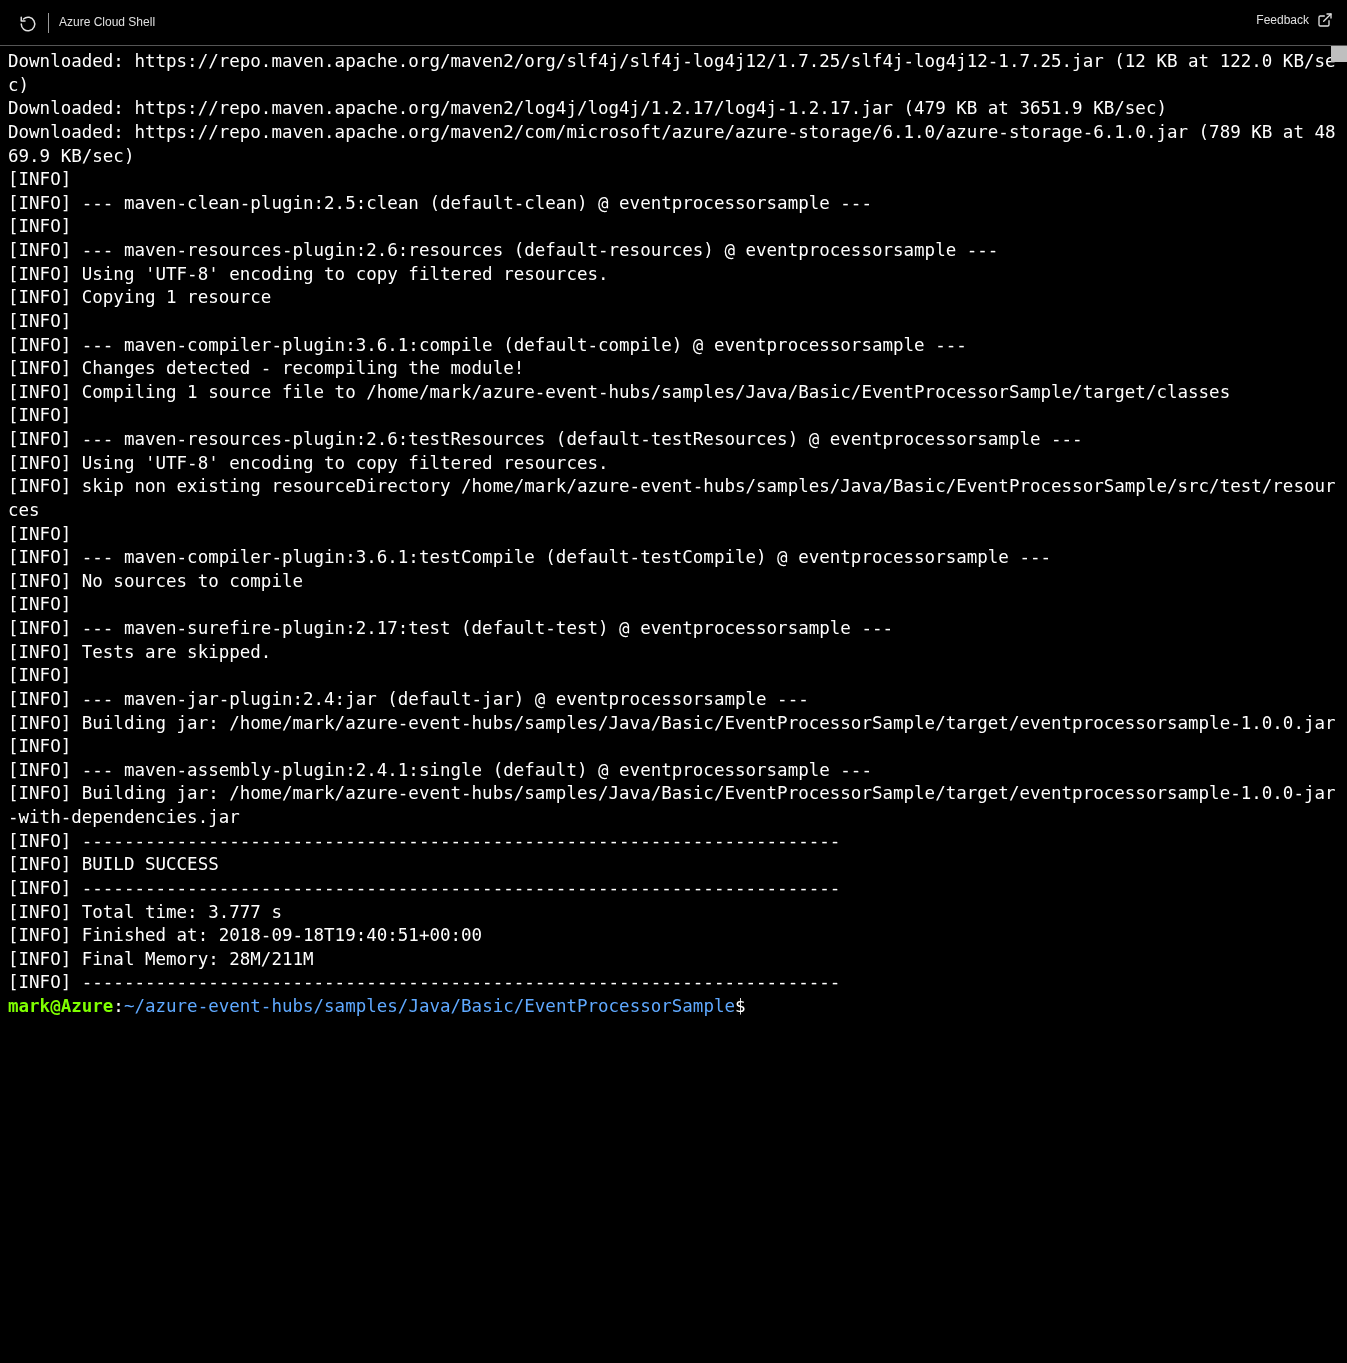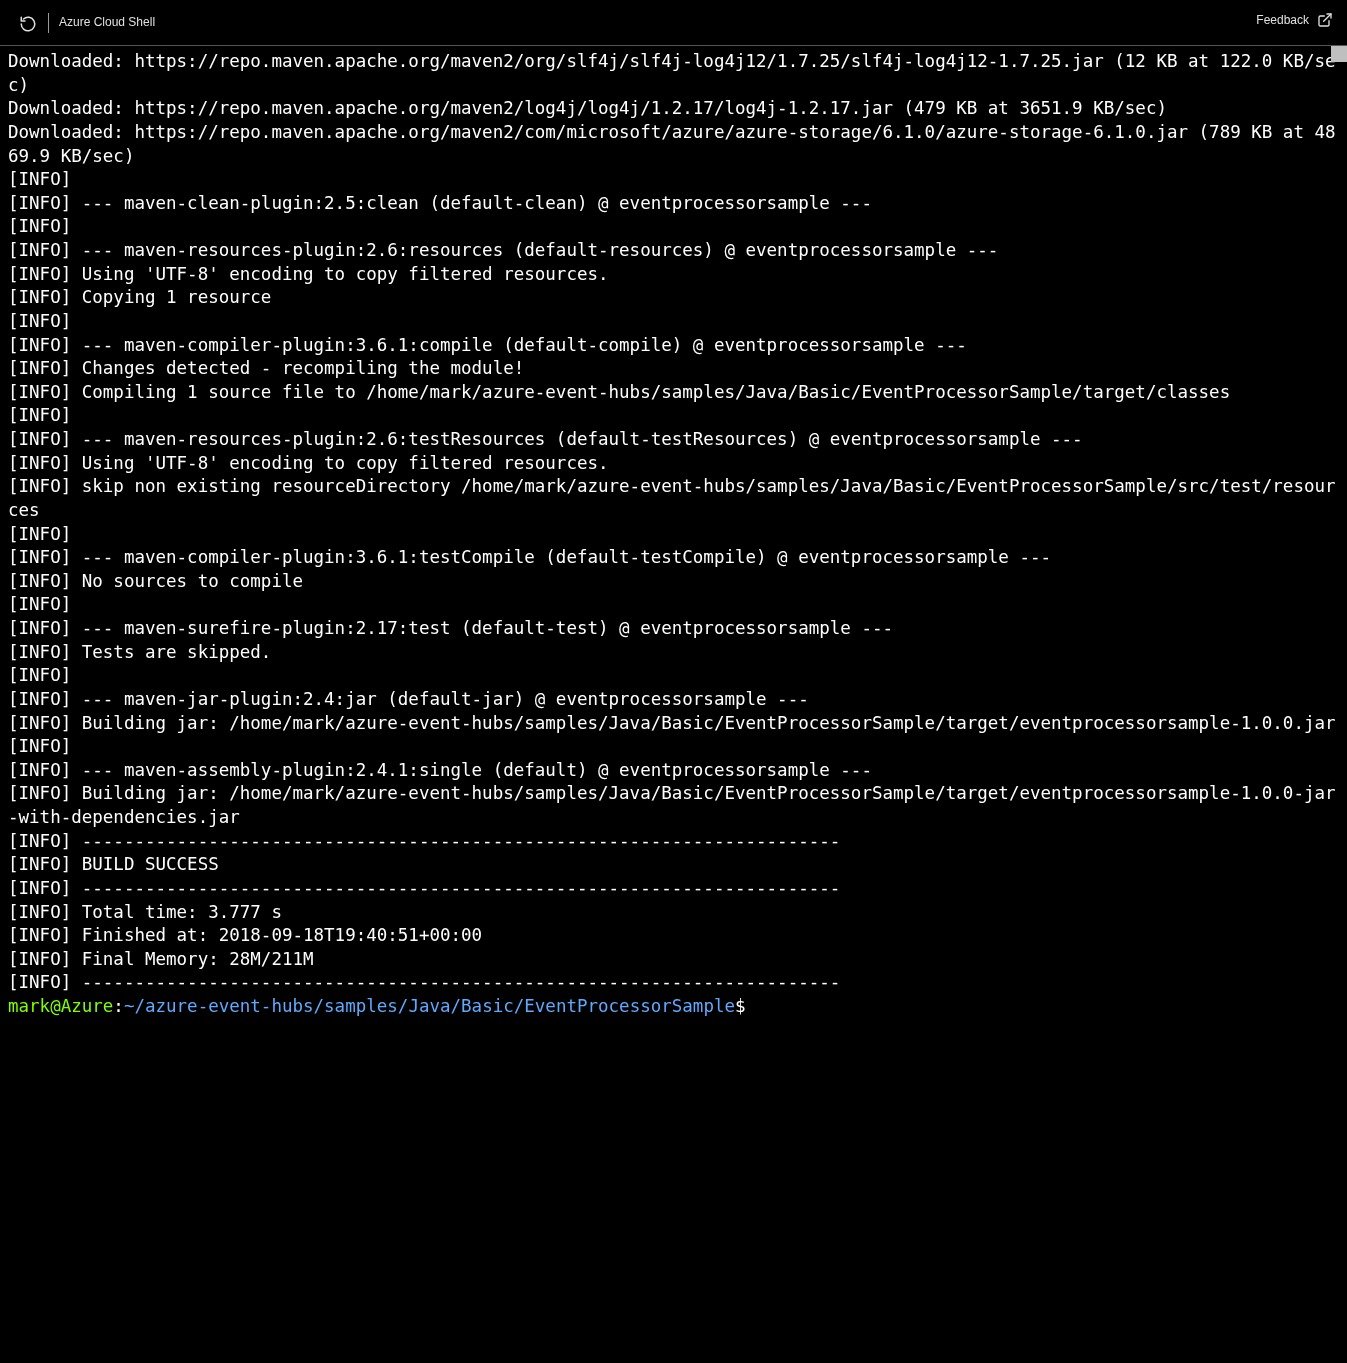--- a/index.html
+++ b/index.html
@@ -76,21 +76,21 @@
 
   .terminal {
     padding: 4px 4px 0 8px;
     white-space: pre-wrap;
     word-break: break-all;
     color: #ffffff;
     letter-spacing: 0px;
   }
 
   .prompt { display: inline; }
-  .prompt-user { color: #7fff00; font-weight: normal; }
+  .prompt-user { color: #7fff00; font-weight: bold; }
   .prompt-colon { color: #ffffff; }
   .prompt-path { color: #5fa9ff; font-weight: normal; }
   .prompt-dollar { color: #ffffff; }
 </style>
 </head>
 <body>
 
 <div class="header">
   <span class="restart" title="Restart">
     <svg viewBox="0 0 24 24" fill="none" stroke-width="2" stroke-linecap="round" stroke-linejoin="round">

